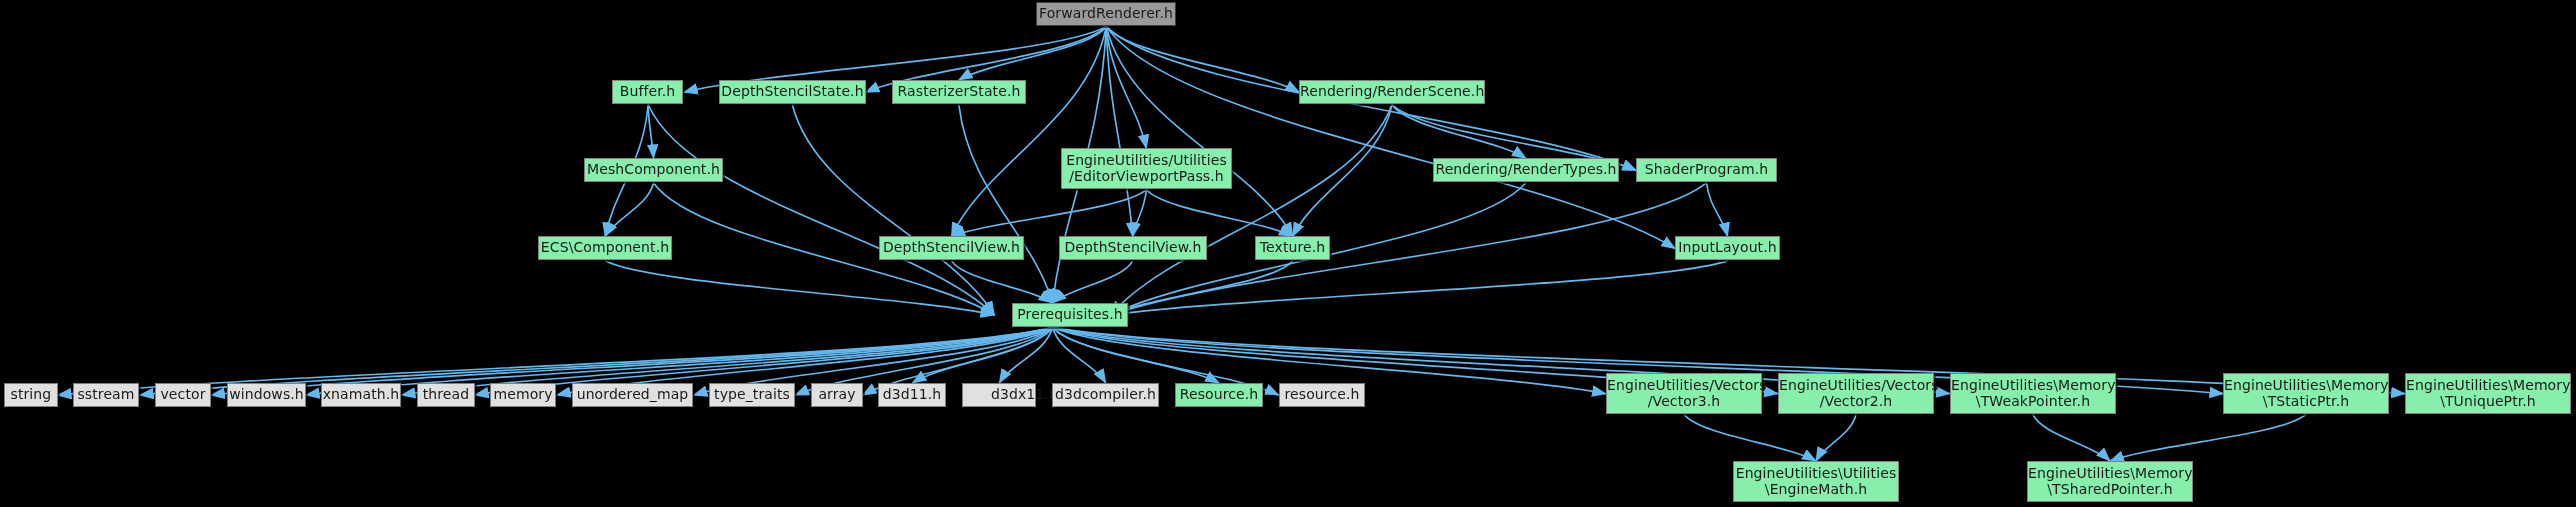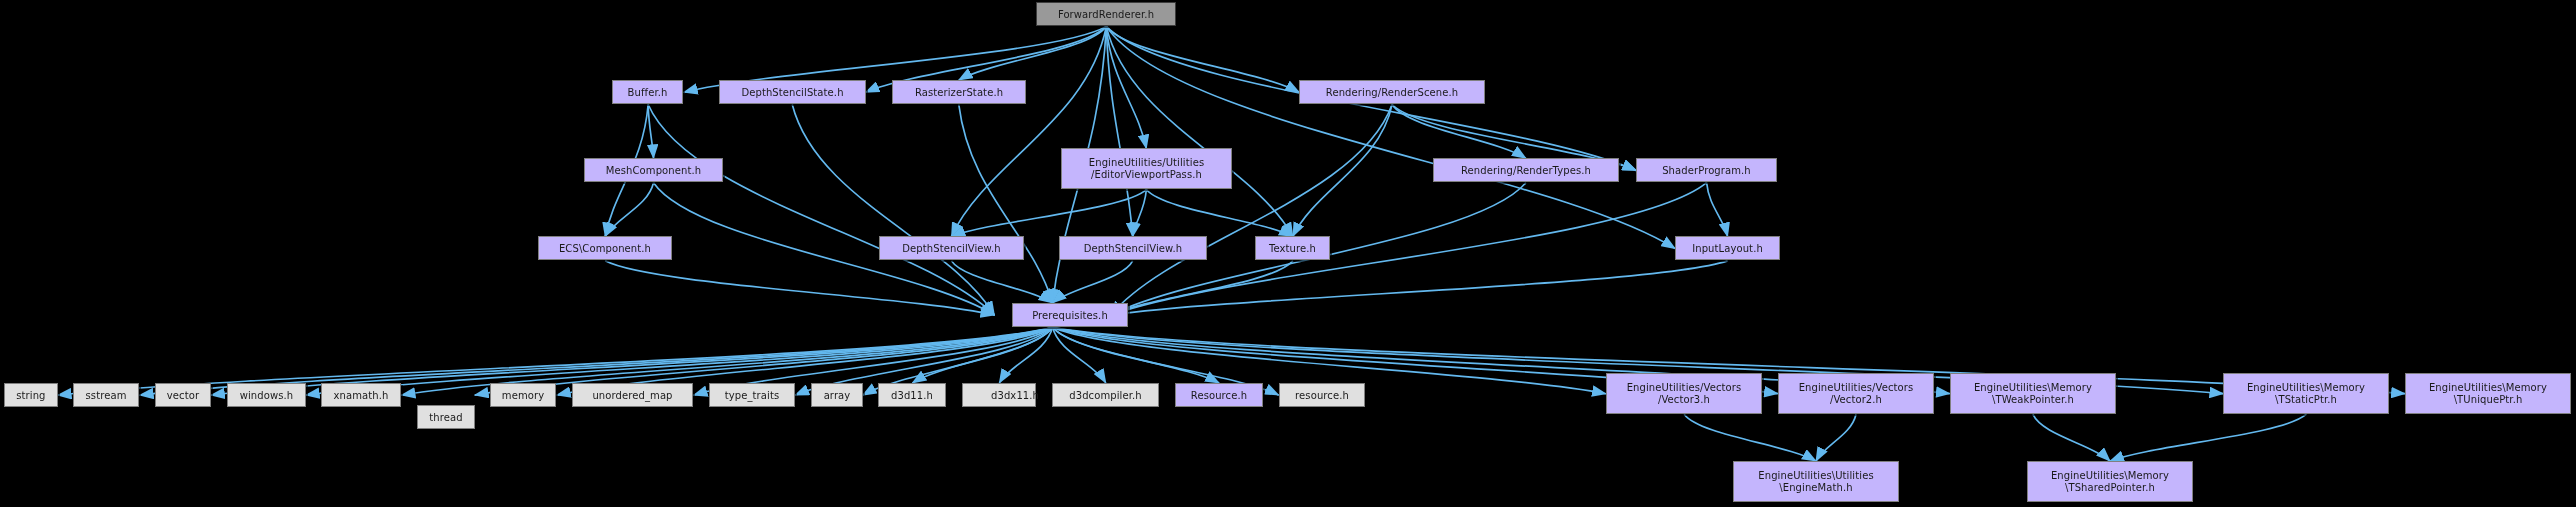--- a/index.html
+++ b/index.html
@@ -3,22 +3,22 @@
 <meta charset="utf-8">
 <style>
   html,body{margin:0;padding:0;background:#000;}
   #stage{position:relative;width:2576px;height:508px;background:#000;overflow:hidden;
          font-family:"DejaVu Sans","Liberation Sans",sans-serif;}
   #edges{position:absolute;left:0;top:0;width:2576px;height:508px;}
   .node{position:absolute;box-sizing:border-box;display:flex;align-items:center;
         justify-content:center;text-align:center;line-height:1.12;
         border:1px solid #404040;
         box-shadow:2px 2px 0 rgba(0,0,0,0.55);
-        color:#1a1a1a;font-size:10px;letter-spacing:0.1px;white-space:pre;}
-  .n-white{background:#c4b5fd;border-color:#808080;}
+        color:#1a1a1a;font-size:14px;letter-spacing:0.1px;white-space:pre;}
+  .n-white{background:#86efac;border-color:#808080;}
   .n-gray{background:#e0e0e0;border-color:#808080;}
   .n-root{background:#999999;border-color:#3d3d3d;}
   .node span{display:block;width:100%;}
 </style>
 </head>
 <body>
 
 <div id="stage">
   <svg id="edges" viewBox="0 0 2637 520" xmlns="http://www.w3.org/2000/svg">
     <defs>
@@ -101,21 +101,21 @@
       <div class="node n-white" style="left: 879px; top: 236px; width: 145px; height: 24.4px;"><span>DepthStencilView.h</span></div>
       <div class="node n-white" style="left: 1059px; top: 236px; width: 148px; height: 24.4px;"><span>DepthStencilView.h</span></div>
       <div class="node n-white" style="left: 1255px; top: 236px; width: 75px; height: 24.4px;"><span>Texture.h</span></div>
       <div class="node n-white" style="left: 1675px; top: 236px; width: 105px; height: 24.4px;"><span>InputLayout.h</span></div>
       <div class="node n-white" style="left: 994px; top: 303px; width: 116px; height: 24.4px; margin-left: 18px;"><span>Prerequisites.h</span></div>
       <div class="node n-gray" style="left: 3.9px; top: 383px; width: 54px; height: 24.4px;"><span>string</span></div>
       <div class="node n-gray" style="left: 73px; top: 383px; width: 66px; height: 24.4px;"><span>sstream</span></div>
       <div class="node n-gray" style="left: 155px; top: 383px; width: 56px; height: 24.4px;"><span>vector</span></div>
       <div class="node n-gray" style="left: 227px; top: 383px; width: 79px; height: 24.4px;"><span>windows.h</span></div>
       <div class="node n-gray" style="left: 321px; top: 383px; width: 80px; height: 24.4px;"><span>xnamath.h</span></div>
-      <div class="node n-gray" style="left: 417px; top: 383px; width: 58px; height: 24.4px; margin-top: 22px;"><span>thread</span></div>
+      <div class="node n-gray" style="left: 417px; top: 383px; width: 58px; height: 24.4px;"><span>thread</span></div>
       <div class="node n-gray" style="left: 490px; top: 383px; width: 66px; height: 24.4px;"><span>memory</span></div>
       <div class="node n-gray" style="left: 572px; top: 383px; width: 121px; height: 24.4px;"><span>unordered_map</span></div>
       <div class="node n-gray" style="left: 709px; top: 383px; width: 86px; height: 24.4px;"><span>type_traits</span></div>
       <div class="node n-gray" style="left: 811px; top: 383px; width: 52px; height: 24.4px; justify-content: flex-end;"><span>array</span></div>
       <div class="node n-gray" style="left: 878px; top: 383px; width: 68px; height: 24.4px;"><span>d3d11.h</span></div>
       <div class="node n-gray" style="left: 962px; top: 383px; width: 74px; height: 24.4px; padding-left: 28px;"><span>d3dx11.h</span></div>
       <div class="node n-gray" style="left: 1052px; top: 383px; width: 107px; height: 24.4px;"><span>d3dcompiler.h</span></div>
       <div class="node n-white" style="left: 1175px; top: 383px; width: 88px; height: 24.4px;"><span>Resource.h</span></div>
       <div class="node n-gray" style="left: 1279px; top: 383px; width: 86px; height: 24.4px;"><span>resource.h</span></div>
       <div class="node n-white" style="left: 1606px; top: 373px; width: 156px; height: 41px;"><span>EngineUtilities/Vectors

